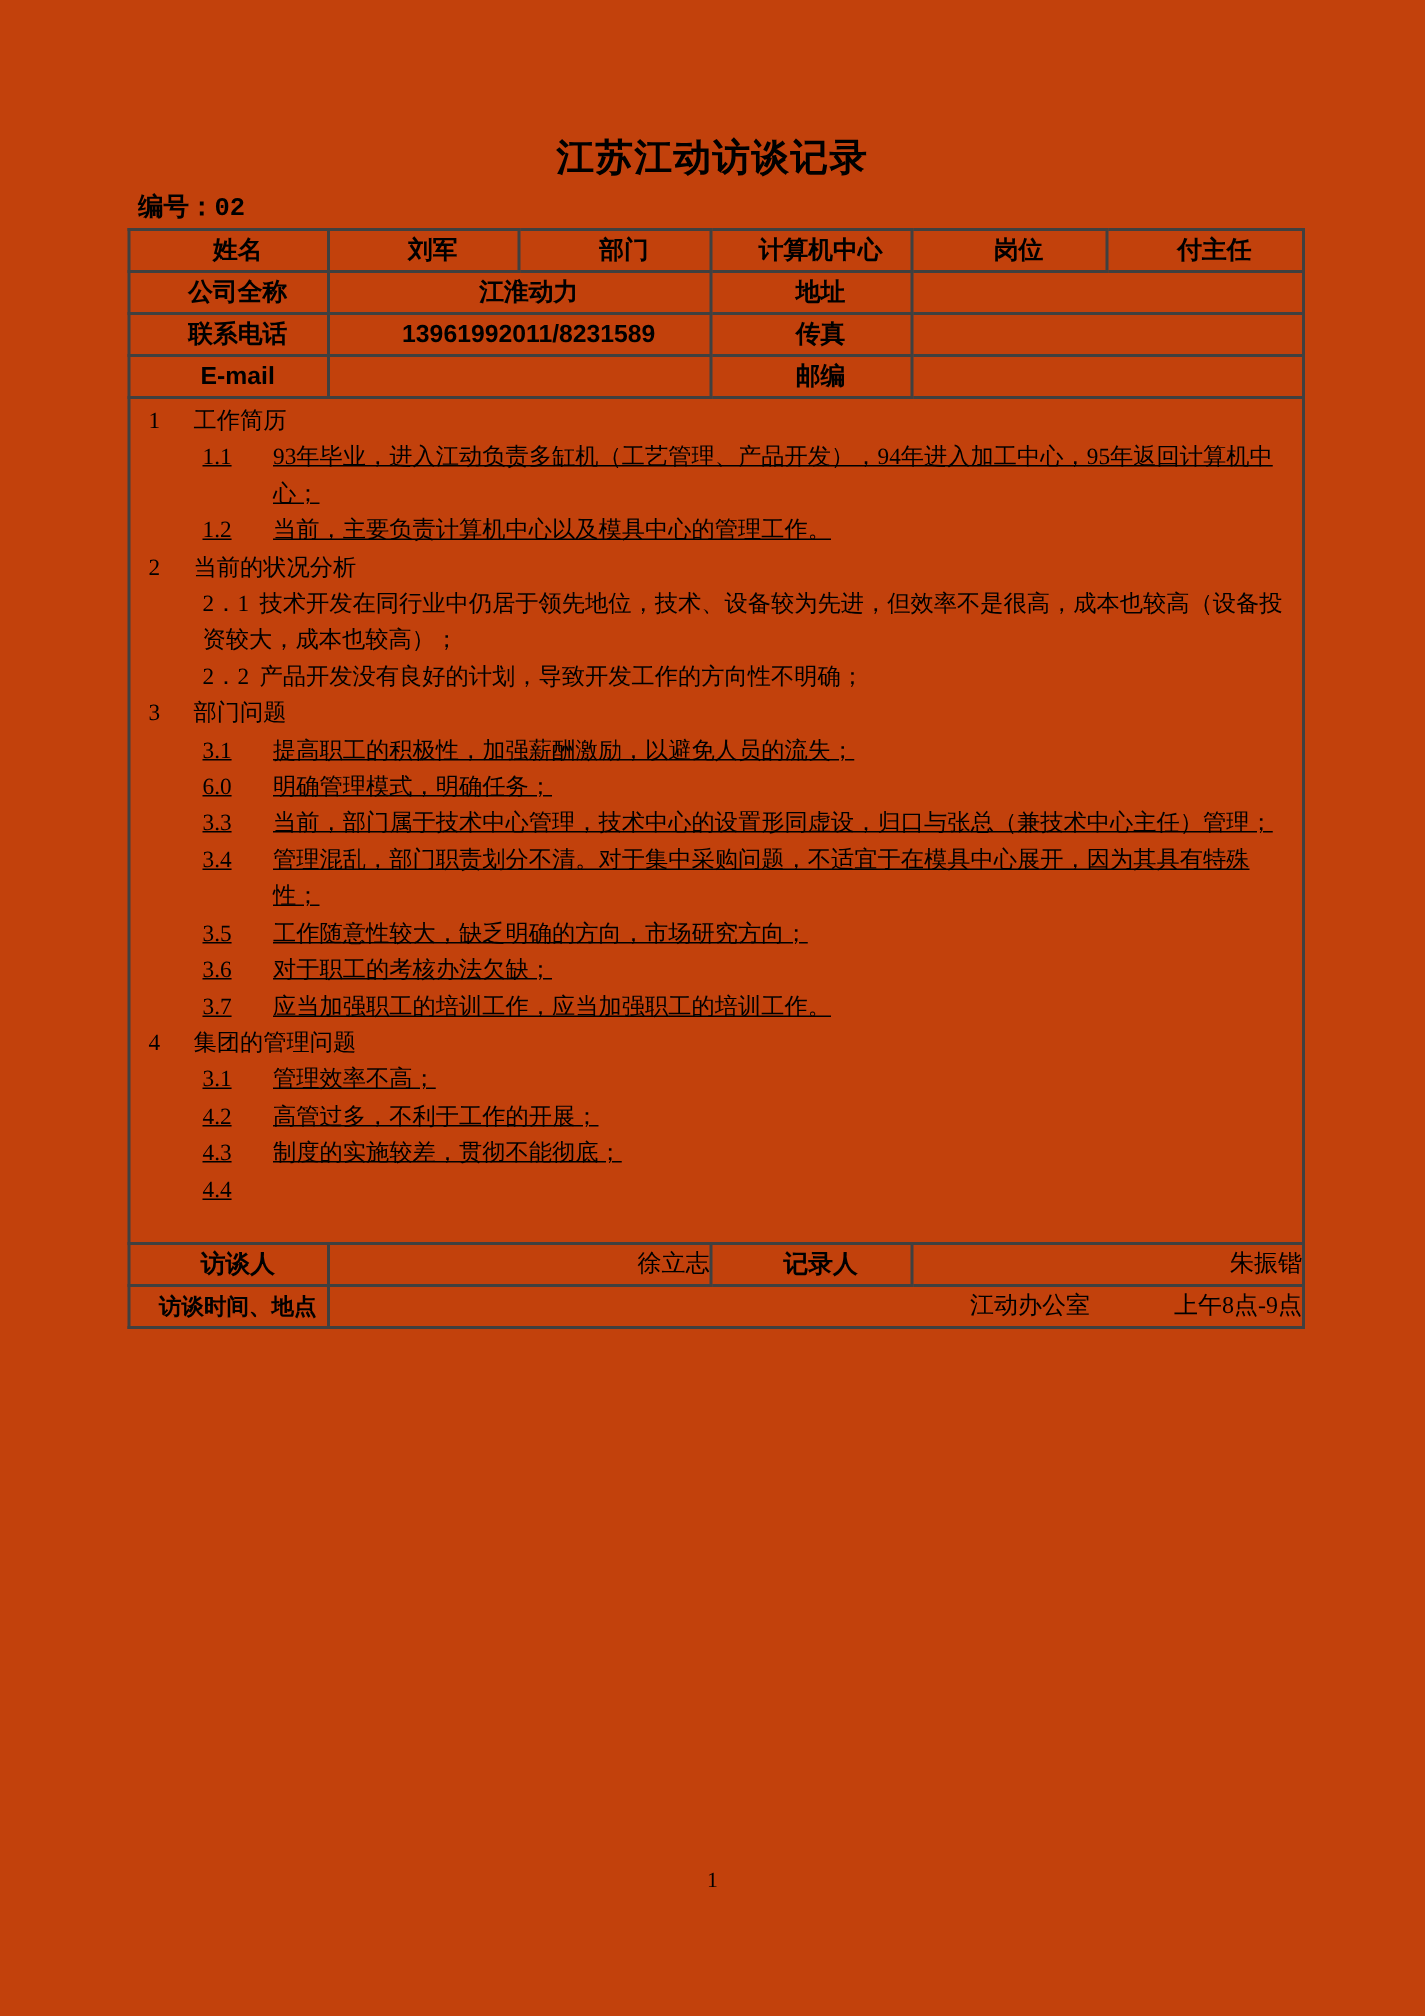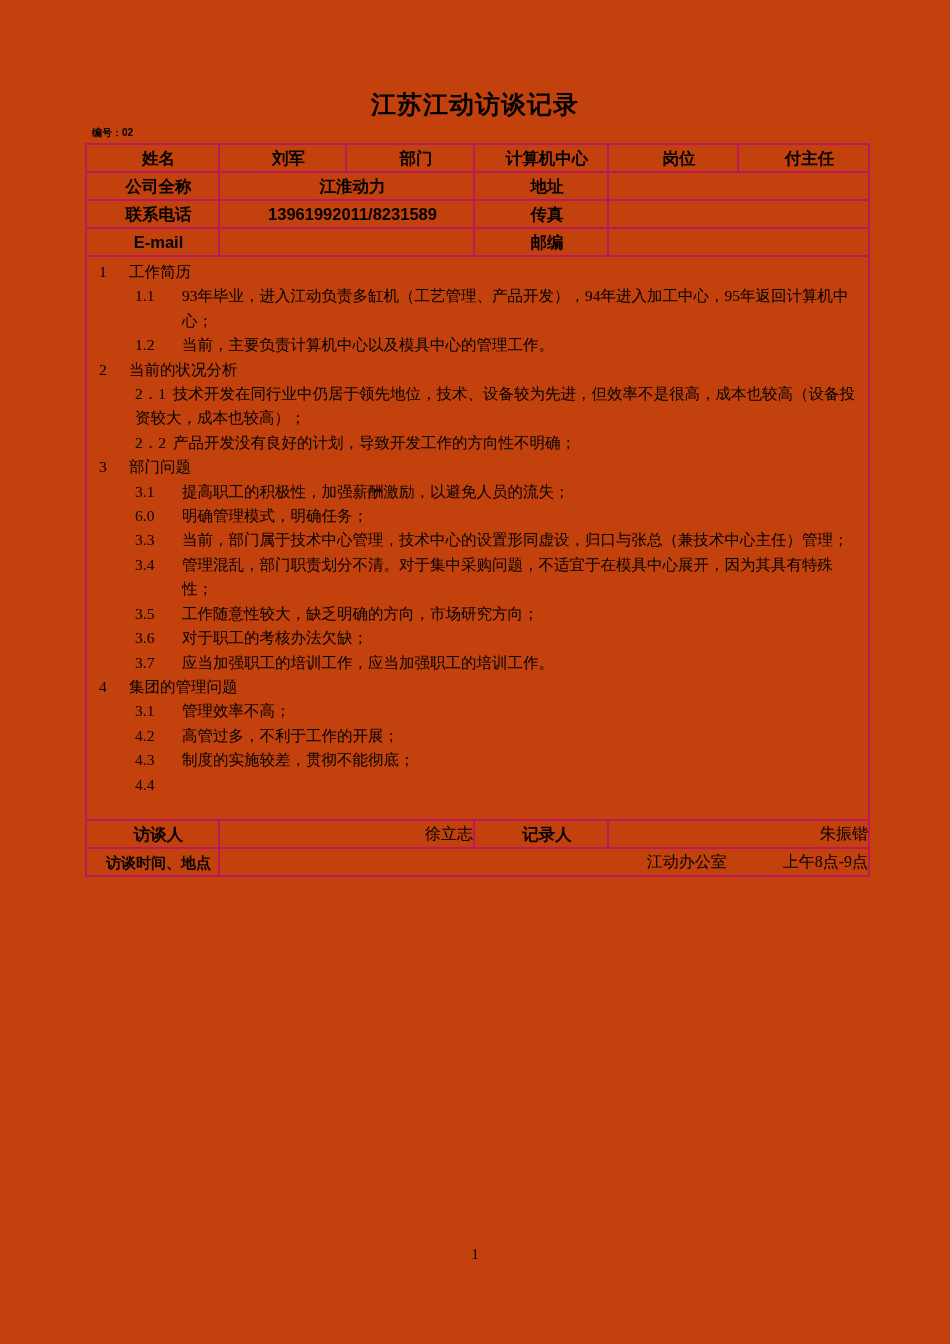--- a/index.html
+++ b/index.html
@@ -18,32 +18,32 @@
   .doc-title {
     padding-top: 88px;
     text-align: center;
     font-family: "Liberation Sans", "DejaVu Sans", sans-serif;
     font-weight: bold;
     font-size: 25px;
     letter-spacing: 1px;
   }
   .doc-number {
     margin: 5px 0 3px 92px;
-    font-family: Liberation Sans, sans-serif;
+    font-family: Liberation Mono, monospace;
     font-weight: bold;
-    font-size: 10px;
+    font-size: 17px;
   }
   table.main {
     border-collapse: collapse;
     table-layout: fixed;
     margin-left: 85px;
     width: 783px;
   }
   table.main td {
-    border: 2px solid #be185d;
+    border: 2px solid #404040;
     overflow: hidden;
     padding-left: 12px;
   }
   
   td.hd {
     height: 28px;
     font-family: "Liberation Sans", "DejaVu Sans", sans-serif;
     font-weight: bold;
     font-size: 16.5px;
     text-align: center;
@@ -62,21 +62,21 @@
   td.notes {
     height: 564px;
     vertical-align: top;
     text-align: left;
     font-size: 15.5px;
     padding: 3px 8px 0 6px;
   }
   .tl-item { display: flex; line-height: 24.4px; }
   .tl-item .num { flex: none; width: 30px; }
   .tl-item .txt { flex: 1; }
-  .sub-item { display: flex; margin-left: 36px; line-height: 24.4px; }
+  .sub-item { display: flex; margin-left: 36px; line-height: 24.4px; text-decoration: underline; }
   .sub-item .num { flex: none; width: 47px; }
   .sub-item .txt { flex: 1; }
   .para-item { margin-left: 36px; line-height: 24.4px; }
   .para-item .num { margin-right: 7px; }
   .gap { display: inline-block; width: 56px; }
   .page-number {
     position: absolute;
     top: 1246px; left: 0;
     width: 100%;
     text-align: center;

